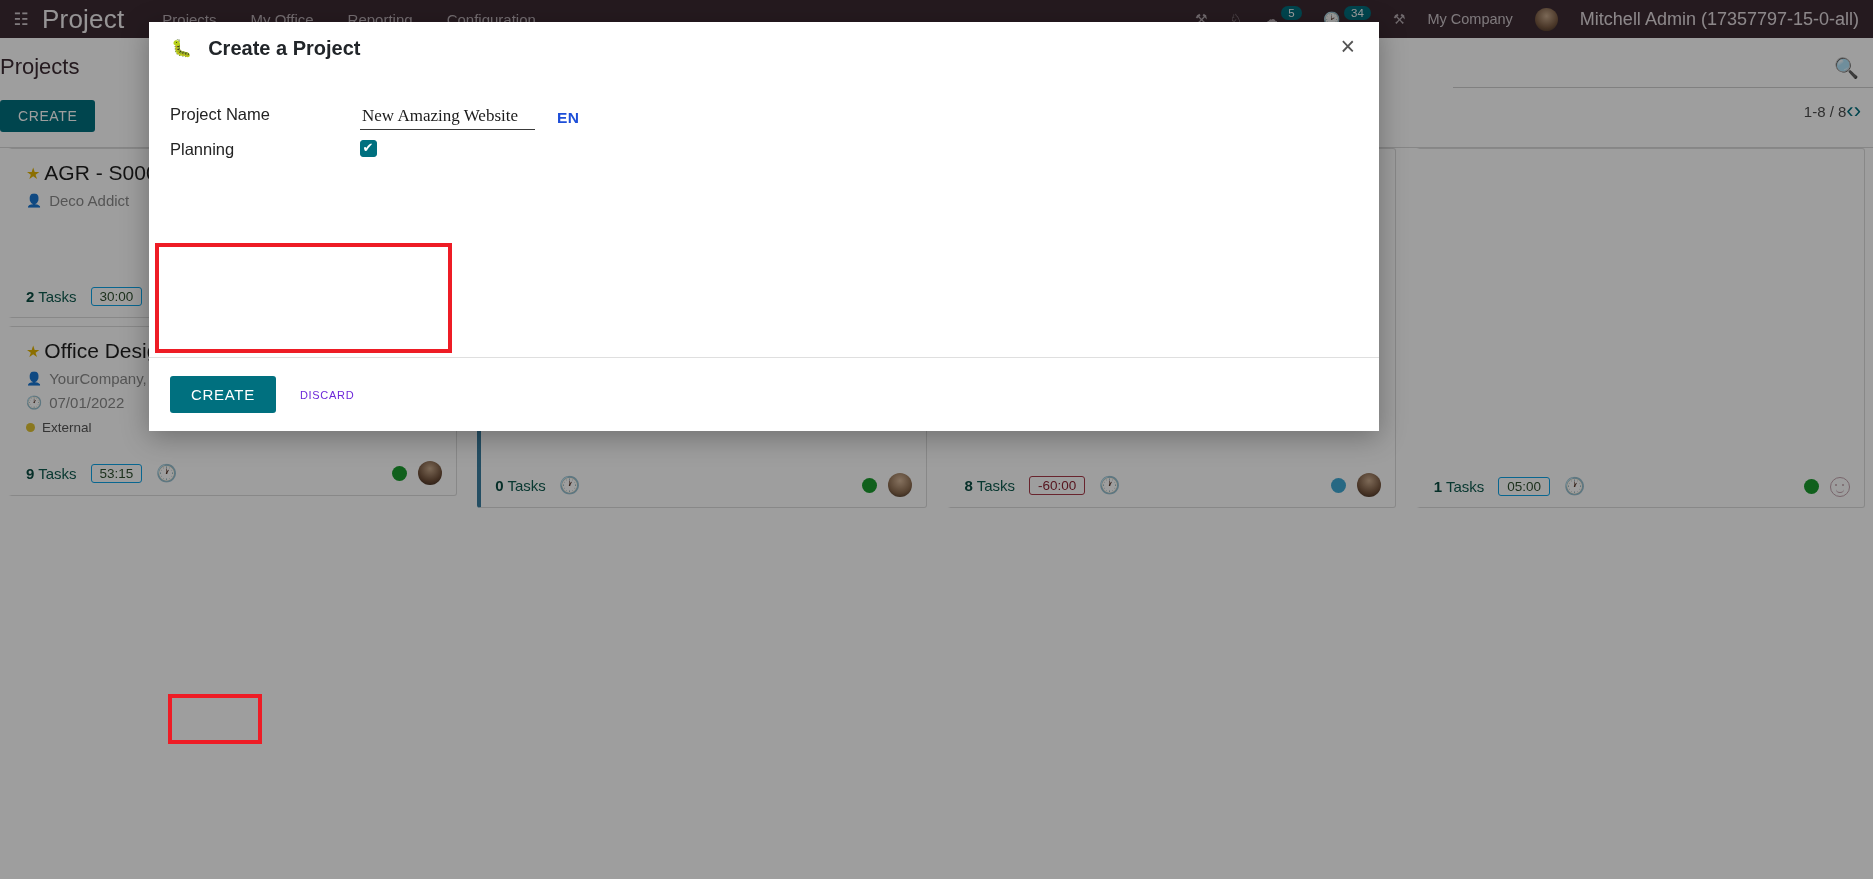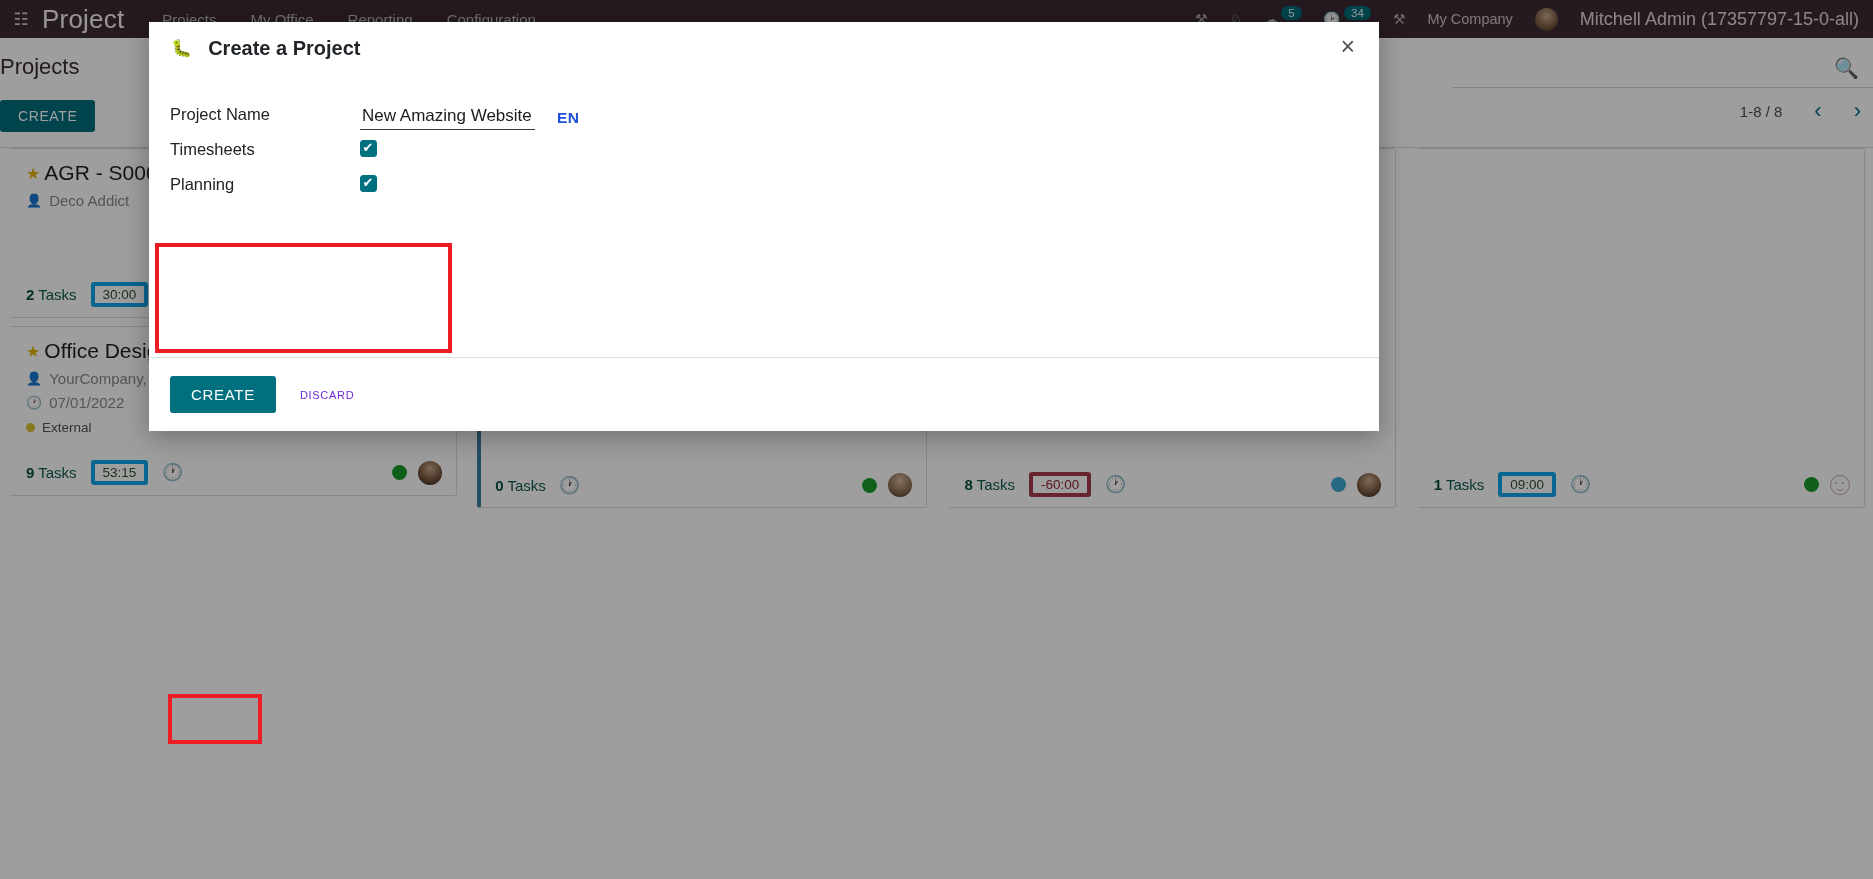--- a/index.html
+++ b/index.html
@@ -67,21 +67,21 @@
     position: absolute; right: 14px; top: 8px; font-size: 20px; color: #444;
   }
   .cp-create {
     position: absolute; left: 0px; top: 62px;
     background: #00707f; color: #fff;
     font-size: 14px; letter-spacing: .6px;
     padding: 8px 18px; border: none; border-radius: 3px; cursor: pointer;
   }
   .cp-pager {
     position: absolute; right: 12px; top: 62px;
-    display: flex; align-items: center; gap: 32px;
+    display: flex; align-items: center; gap: 0;
     font-size: 15px; color: #4c4c4c;
   }
   .pg-arrow { color: #00707f; font-size: 22px; cursor: pointer; line-height: 1; }
 
   
   .kanban {
     position: absolute; top: 148px; left: 0; width: 1873px; height: 380px;
     background: #ffffff;
     display: flex; gap: 20px; padding: 0 8px;
   }
@@ -109,21 +109,21 @@
     display: flex; align-items: center; gap: 7px;
   }
   .kc-dot { width: 9px; height: 9px; border-radius: 50%; background: #dfc233; display: inline-block; }
   .kc-footer {
     margin-top: auto; display: flex; align-items: center; gap: 14px;
     padding-top: 14px; font-size: 15px;
   }
   .kc-tasks { color: #0f5b4f; }
   .kc-tasks b { color: #0b4c42; }
   .kc-time {
-    border: 4px solid #0ea5e9; color: #2f4f2f;
+    border: 1px solid #0ea5e9; color: #2f4f2f;
     border-radius: 3px; font-size: 13.5px; padding: 1px 8px;
   }
   .kc-time.neg { border-color: #a83a4a; color: #8d2533; }
   .kc-clock { color: #b3b3b3; font-size: 17px; }
   .kc-right { margin-left: auto; display: flex; align-items: center; gap: 11px; }
   .status-dot { width: 15px; height: 15px; border-radius: 50%; }
   .status-dot.green { background: #1a9c2e; }
   .status-dot.blue { background: #3fa9d4; }
   .kc-avatar { width: 24px; height: 24px; border-radius: 50%; }
   .av-1 { background: radial-gradient(circle at 50% 32%, #c8a98b 0%, #6d4e38 62%, #2e2018 100%); }
@@ -173,21 +173,21 @@
   .modal-body { flex: 1; padding: 30px 0 0 0; position: relative; }
 
   .form-table { margin-left: 21px; }
   .form-row { display: flex; align-items: flex-start; height: 35px; }
   .form-label {
     width: 190px; font-size: 16.5px; color: #232323;
   }
   .form-field { display: flex; align-items: center; }
   .text-input {
     border: none; border-bottom: 1px solid #3a3a3a;
-    font-family: Liberation Sans, sans-serif;
+    font-family: Liberation Serif, serif;
     font-size: 17px; color: #1b1b1b; width: 175px;
     padding: 1px 2px 3px 2px; outline: none; background: transparent;
   }
   .lang-badge {
     color: #1d4ed8; font-size: 15.5px; font-weight: 700;
     margin-left: 22px; cursor: pointer; letter-spacing: .4px;
   }
   .odoo-check {
     appearance: none; -webkit-appearance: none;
     width: 17px; height: 17px; border-radius: 3px;
@@ -342,21 +342,21 @@
               <span class="kc-avatar av-3"></span>
             </span>
           </div>
         </div>
       </div>
 
       <div class="kcol">
         <div class="kcard" style="min-height:360px">
           <div class="kc-footer">
             <span class="kc-tasks"><b>1</b> <span>Tasks</span></span>
-            <span class="kc-time">09:00</span>
+            <span class="kc-time">05:00</span>
             <span class="kc-clock">🕐</span>
             <span class="kc-right">
               <span class="status-dot green"></span>
               <span class="kc-smiley"></span>
             </span>
           </div>
         </div>
       </div>
 
     </div>
@@ -377,26 +377,20 @@
 
         <div class="form-row">
           <div class="form-label">Project Name</div>
           <div class="form-field">
             <input class="text-input" type="text" value="New Amazing Website" style="">
             <span class="lang-badge">EN</span>
           </div>
         </div>
 
 
-        <div class="form-row">
-          <div class="form-label">Timesheets</div>
-          <div class="form-field">
-            <input class="odoo-check" type="checkbox" checked="" style="">
-          </div>
-        </div>
 
         <div class="form-row">
           <div class="form-label">Planning</div>
           <div class="form-field">
             <input class="odoo-check" type="checkbox" checked="" style="">
           </div>
         </div>
 
 
       </div>

